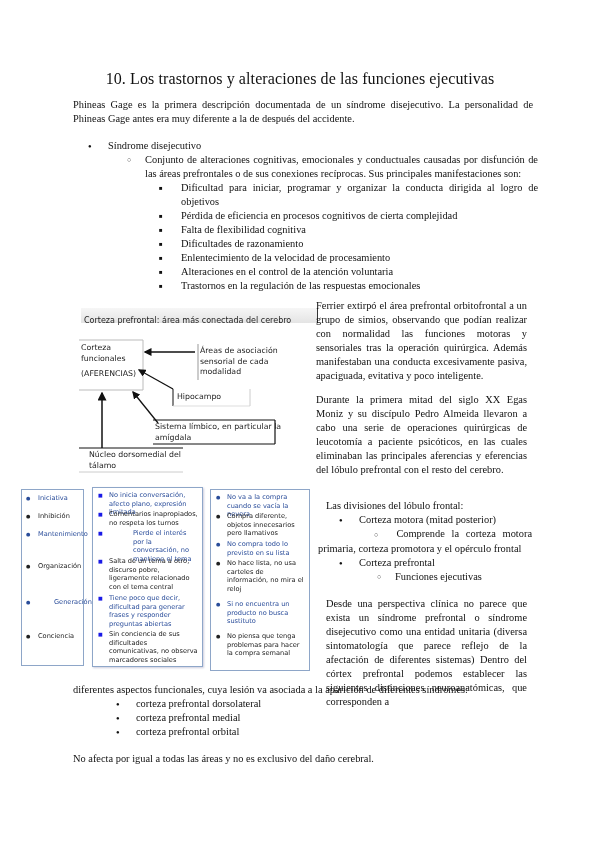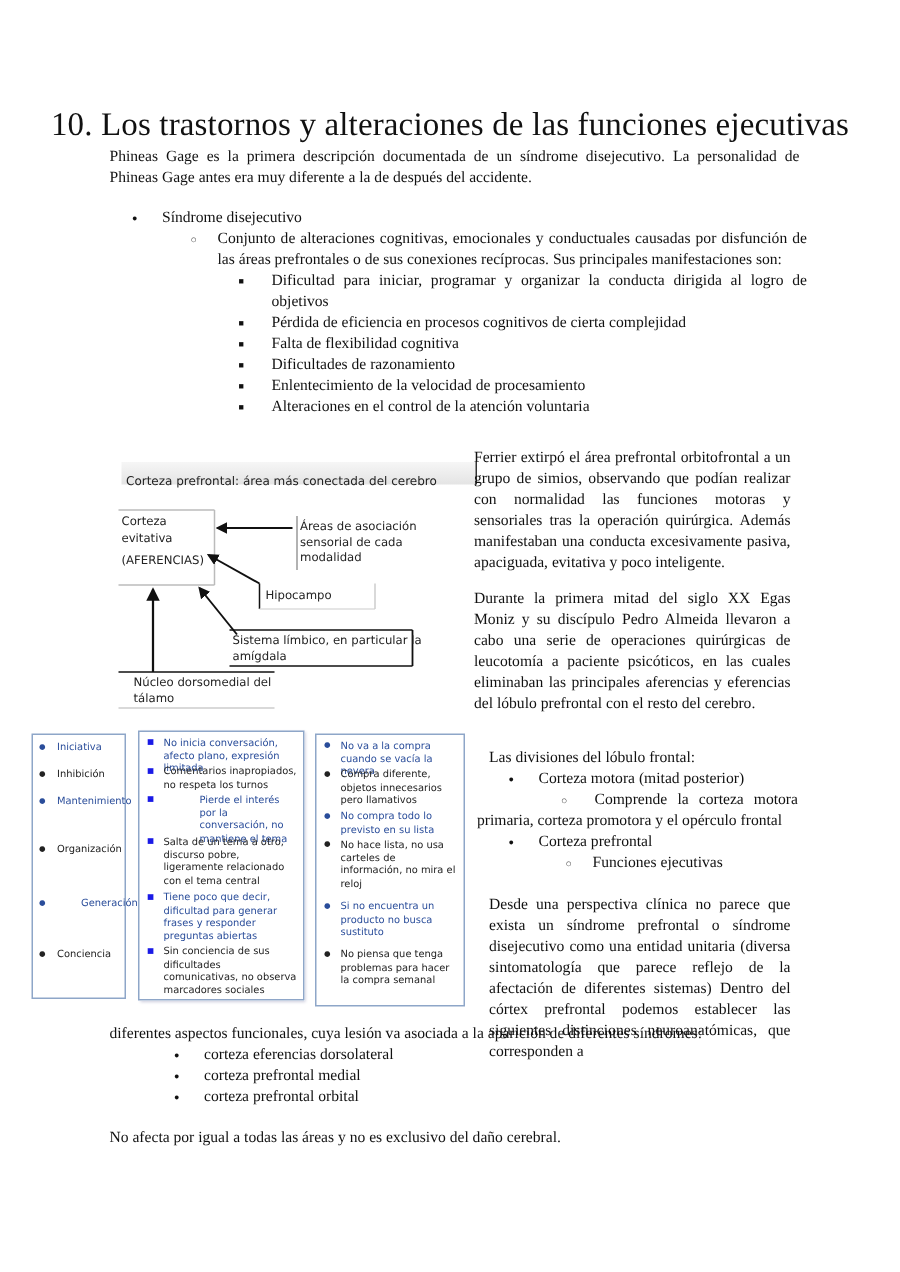--- a/index.html
+++ b/index.html
@@ -1,20 +1,20 @@
 <!DOCTYPE html>
 <html><head>
 <meta charset="utf-8">
 <style>
   html, body { margin:0; padding:0; background:#ffffff; }
   body { width:600px; height:848px; position:relative; overflow:hidden;
          font-family:"Liberation Serif", "DejaVu Serif", serif; color:#111; }
   .abs { position:absolute; }
   h1.title { position:absolute; left:0; top:70px; width:600px; margin:0; text-align:center;
-             font-size:22px; font-weight:normal; letter-spacing:0.1px; }
+             font-size:16px; font-weight:normal; letter-spacing:0.1px; }
   .p { font-size:10.4px; line-height:14px; }
   .just { text-align:justify; }
   .li { position:relative; font-size:10.4px; line-height:14px; }
   .dot::before { content:"\25CF"; position:absolute; left:-20px; font-size:6px; top:0; }
   .circ::before { content:"\25CB"; position:absolute; left:-18px; font-size:7px; top:0; color:#444; }
   .sq::before { content:"\25A0"; position:absolute; left:-22px; font-size:6px; top:0; }
 
   
   .diag { left:65px; top:300px; width:250px; height:175px; font-family:"DejaVu Sans", sans-serif; }
   .diag .bar { position:absolute; left:16px; top:8px; width:236px; height:15px;
@@ -41,20 +41,21 @@
 <div class="abs" style="left:108px; top:139px; width:430px;">
   <div class="li dot">Síndrome disejecutivo</div>
   <div class="li circ just" style="margin-left:37px;">Conjunto de alteraciones cognitivas, emocionales y conductuales causadas por disfunción de las áreas prefrontales o de sus conexiones recíprocas. Sus principales manifestaciones son:</div>
   <div style="margin-left:73px;">
     <div class="li sq just">Dificultad para iniciar, programar y organizar la conducta dirigida al logro de objetivos</div>
     <div class="li sq">Pérdida de eficiencia en procesos cognitivos de cierta complejidad</div>
     <div class="li sq">Falta de flexibilidad cognitiva</div>
     <div class="li sq">Dificultades de razonamiento</div>
     <div class="li sq">Enlentecimiento de la velocidad de procesamiento</div>
     <div class="li sq">Alteraciones en el control de la atención voluntaria</div>
+    <div class="li sq">Trastornos en la regulación de las respuestas emocionales</div>
   </div>
 </div>
 
 <div class="abs diag">
   <div class="bar">
     <span>Corteza prefrontal: área más conectada del cerebro</span>
   </div>
   <svg width="250" height="175" style="position:absolute;left:0;top:0;">
     <defs>
       <marker id="ah" markerWidth="6" markerHeight="6" refX="5" refY="3" orient="auto">
@@ -78,21 +79,21 @@
     <line x1="88" y1="120" x2="210" y2="120" stroke="#111" stroke-width="1"></line>
     <line x1="210" y1="120" x2="210" y2="144" stroke="#111" stroke-width="1.2"></line>
     <line x1="88" y1="144" x2="210" y2="144" stroke="#111" stroke-width="1"></line>
 
     <line x1="37" y1="148" x2="37" y2="93" stroke="#111" stroke-width="1.5" marker-end="url(#ah)"></line>
     <line x1="14" y1="148" x2="118" y2="148" stroke="#111" stroke-width="1"></line>
     <line x1="14" y1="172" x2="118" y2="172" stroke="#ccc" stroke-width="1"></line>
   </svg>
   <div class="lbl" style="left:16px; top:43px;">
     <div>Corteza</div>
-    <div>evitativa</div>
+    <div>funcionales</div>
     <div style="margin-top:5px;">(AFERENCIAS)</div>
   </div>
   <div class="lbl" style="left:135px; top:46px;">
     <div>Áreas de asociación</div>
     <div>sensorial de cada</div>
     <div>modalidad</div>
   </div>
   <div class="lbl" style="left:112px; top:92px;">
     <div>Hipocampo</div>
   </div>
@@ -197,18 +198,18 @@
     <span style="font-size:7px; color:#444; margin-right:14px; margin-left:-24px;">○</span><span>Comprende la corteza motora primaria, corteza promotora y el opérculo frontal</span>
   </div>
   <div class="li dot" style="margin-left:33px;">Corteza prefrontal</div>
   <div class="li circ" style="margin-left:69px;">Funciones ejecutivas</div>
 </div>
 
 <div class="abs p just" style="left:326px; top:597px; width:201px;">Desde una perspectiva clínica no parece que exista un síndrome prefrontal o síndrome disejecutivo como una entidad unitaria (diversa sintomatología que parece reflejo de la afectación de diferentes sistemas) Dentro del córtex prefrontal podemos establecer las siguientes distinciones neuroanatómicas, que corresponden a</div>
 <div class="abs p" style="left:73px; top:683px; width:460px;">diferentes aspectos funcionales, cuya lesión va asociada a la aparición de diferentes síndromes:</div>
 
 <div class="abs" style="left:136px; top:697px; width:300px;">
-  <div class="li dot">corteza eferencias dorsolateral</div>
+  <div class="li dot">corteza prefrontal dorsolateral</div>
   <div class="li dot">corteza prefrontal medial</div>
   <div class="li dot">corteza prefrontal orbital</div>
 </div>
 
 <div class="abs p" style="left:73px; top:752px; width:460px;">No afecta por igual a todas las áreas y no es exclusivo del daño cerebral.</div>
 
 </body></html>

